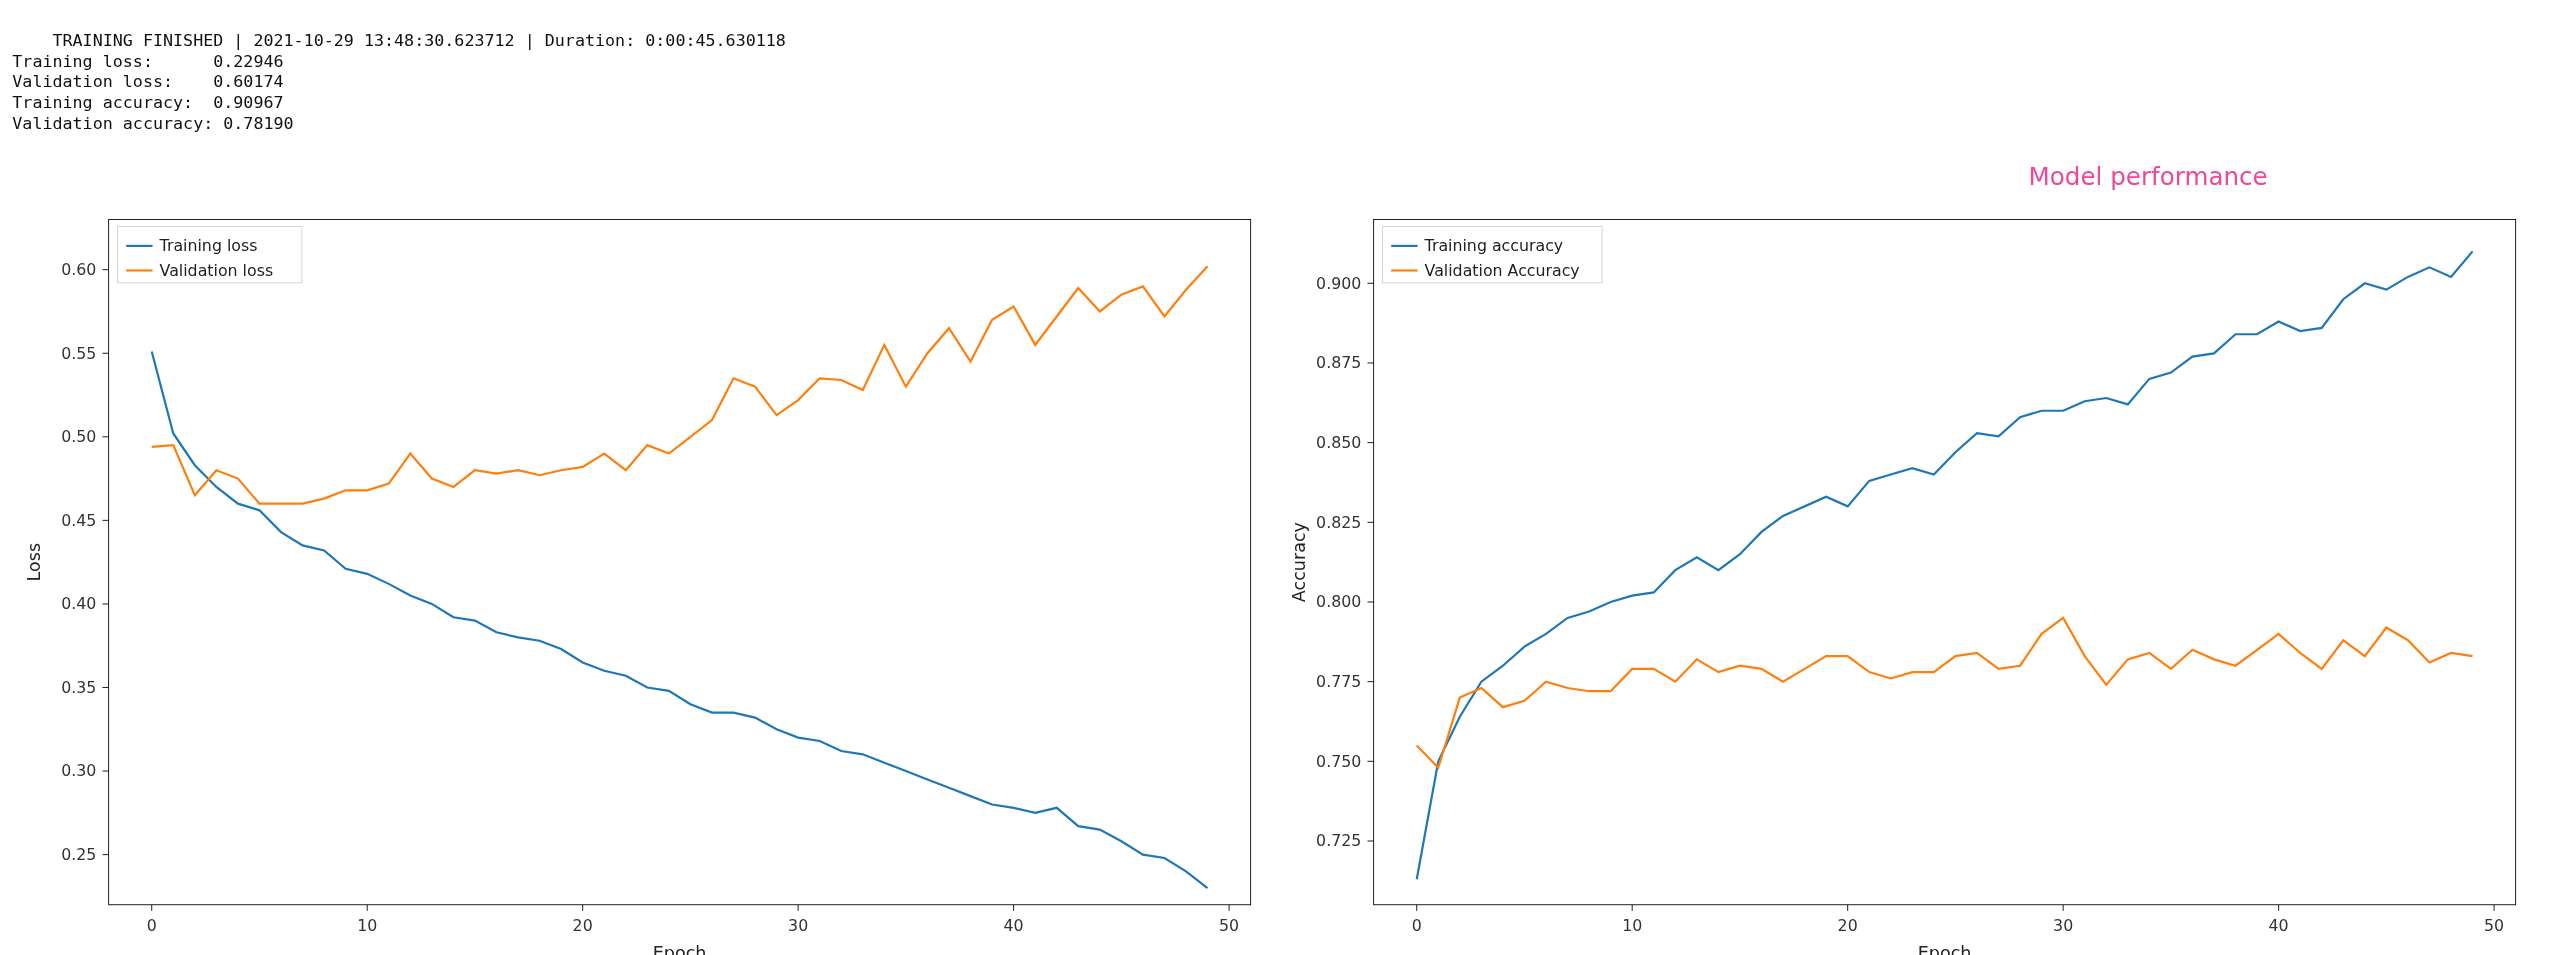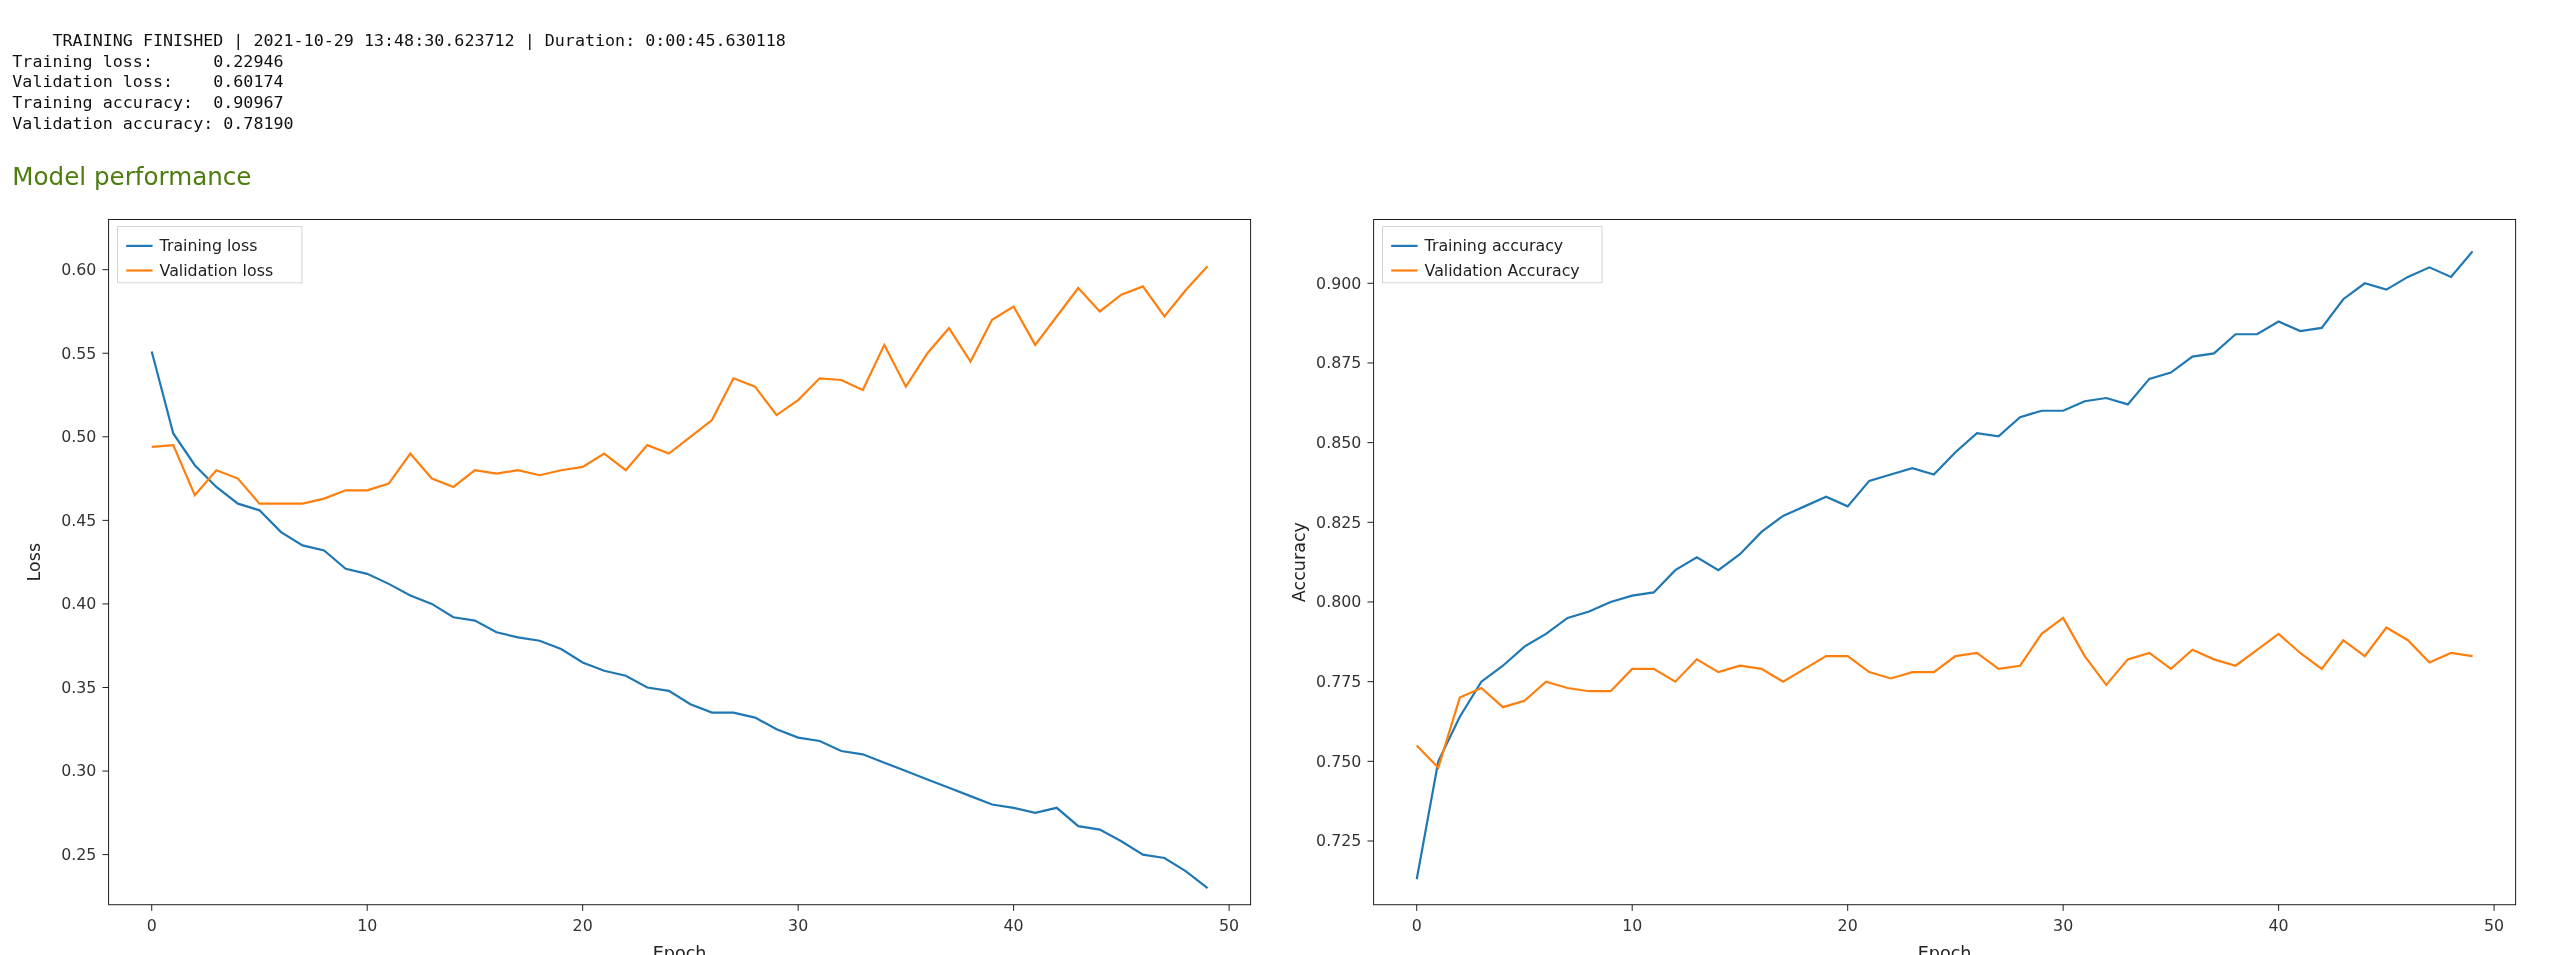--- a/index.html
+++ b/index.html
@@ -17,25 +17,25 @@
     padding: 8.8px 12.3px;
   }
   .log {
     font-family: "DejaVu Sans Mono", "Menlo", "Consolas", monospace;
     font-size: 16.7px;
     line-height: 1.25;
     white-space: pre;
     color: #111;
   }
   .suptitle {
-    text-align: left;
+    text-align: right;
     font-size: 24.6px;
     margin-top: 7px;
     margin-bottom: 1.8px;
-    color: #4d7c0f;
+    color: #ec4899;
   }
   .charts {
     display: flex;
     flex-direction: row;
     justify-content: space-between;
     width: 100%;
     margin-top: 0;
   }
   .chart-panel {
     position: relative;

